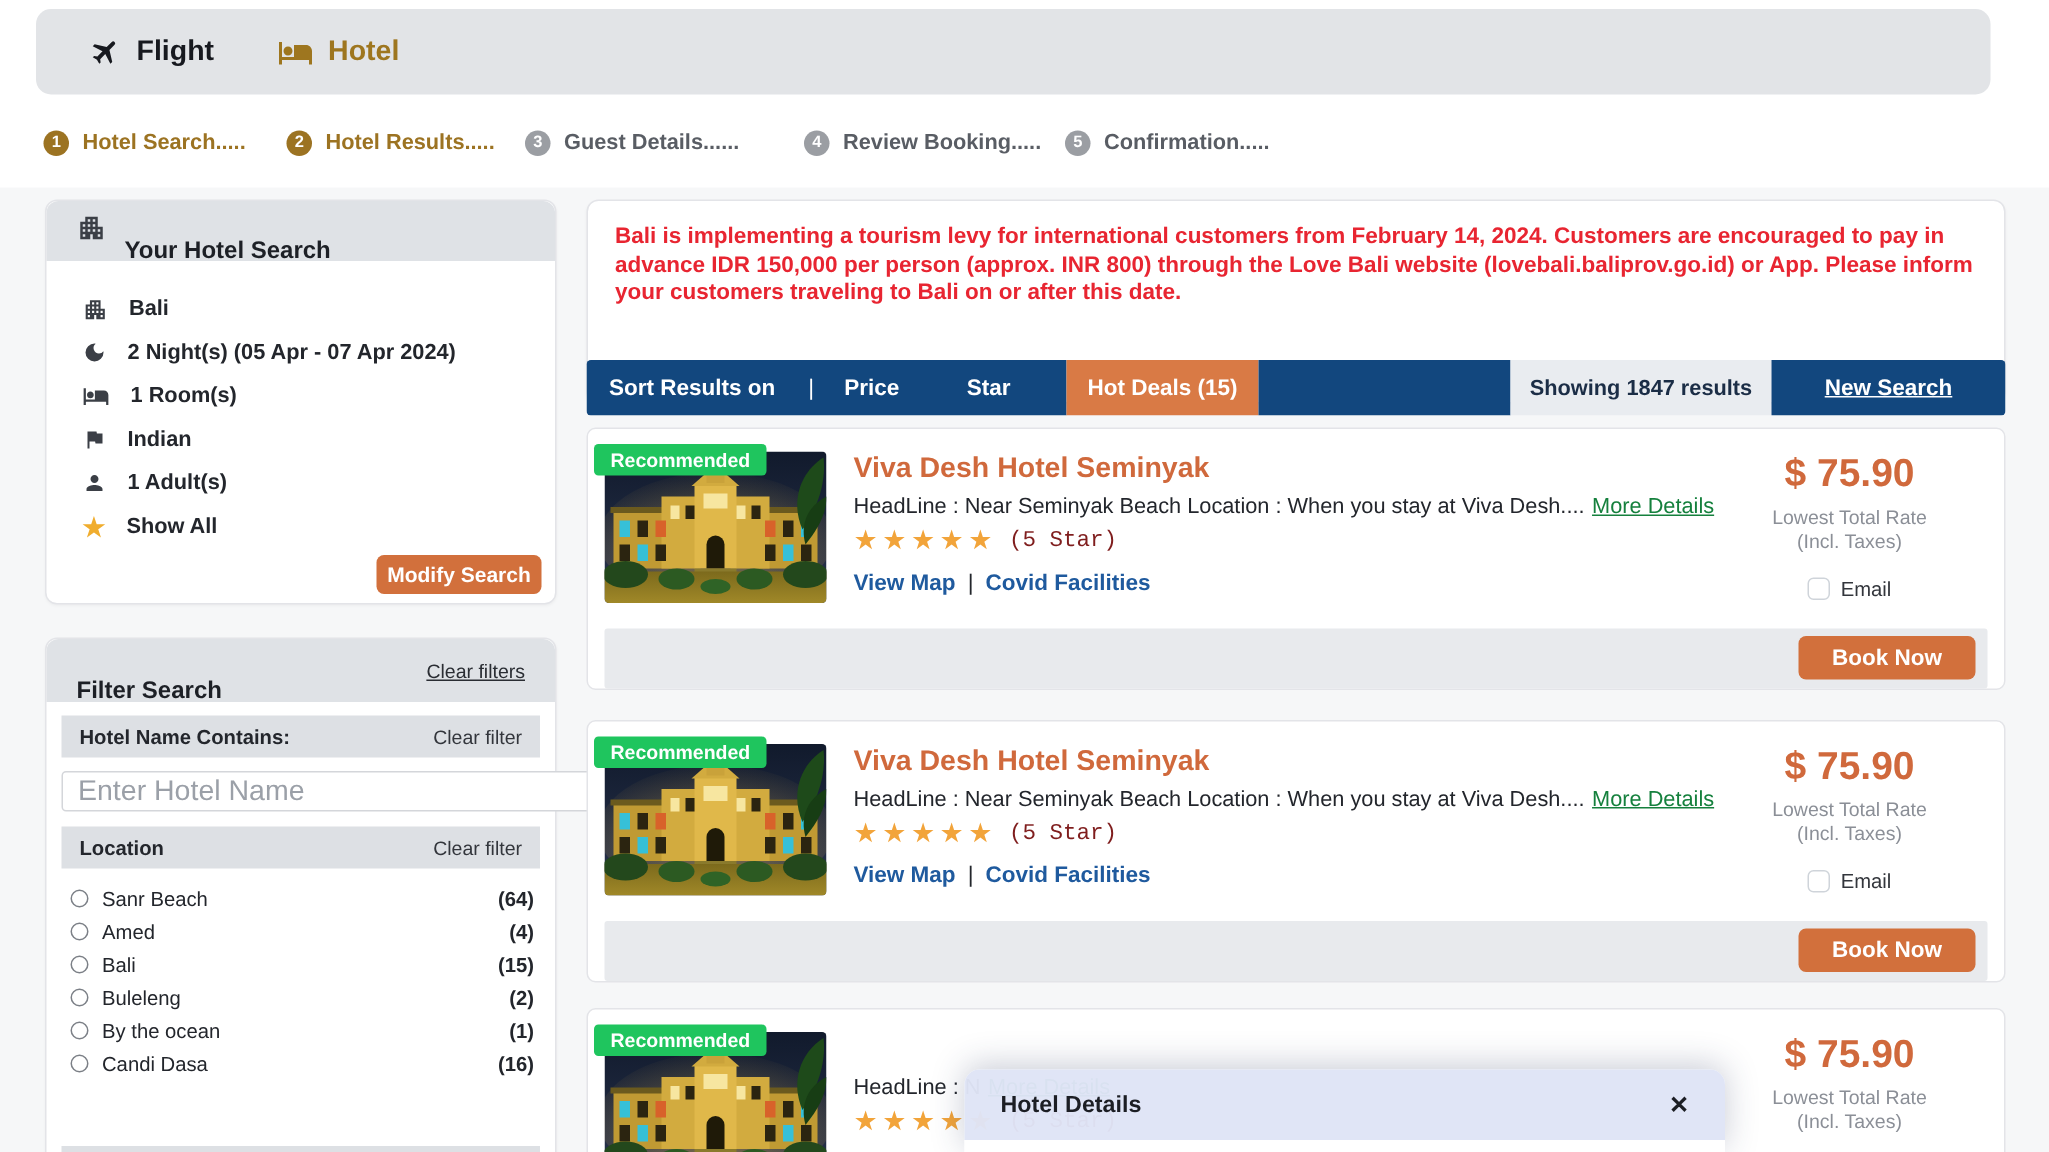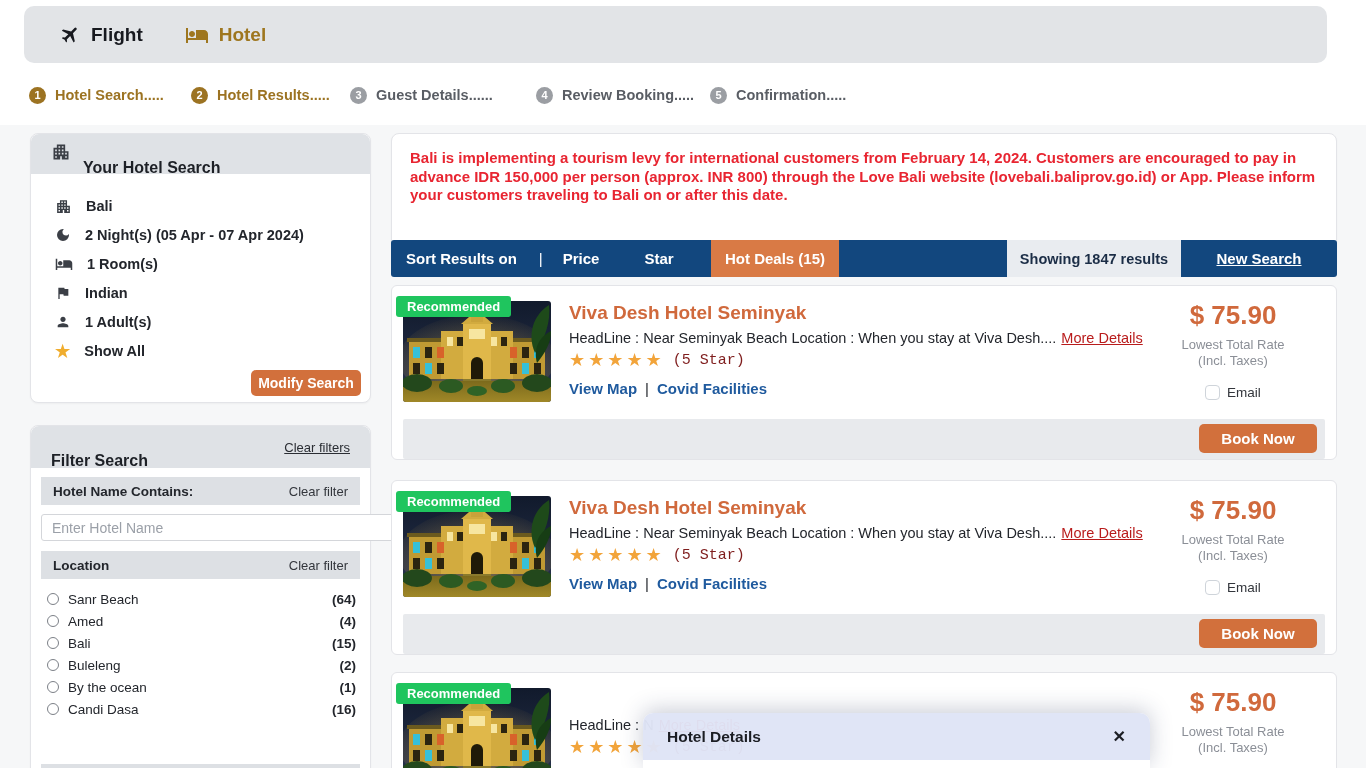--- a/index.html
+++ b/index.html
@@ -36,21 +36,21 @@
   .sitem { left:24px; height:20px; display:flex; align-items:center; gap:14px; font-size:14.5px; font-weight:600; color:#23262c; }
   .sitem svg { display:block; }
   .btn { background:#d2703c; color:#fff; font-weight:bold; border:none; border-radius:5px; cursor:pointer;
     display:flex; align-items:center; justify-content:center; }
   .modify { right:9px; top:236px; width:110px; height:26px; font-size:14px; }
 
   .subbar { left:10px; right:10px; height:28px; background:#dde0e4; display:flex; align-items:center; padding:0 12px; }
   .subbar .lbl { font-size:13.5px; font-weight:bold; color:#23262c; }
   .subbar .clr { margin-left:auto; font-size:13px; color:#33363c; cursor:pointer; }
   .hname-input { left:10px; right:10px; top:88px; height:27px; border:1px solid #d4d6da; border-radius:3px;
-    width:370px; padding:0 10px; font-size:14px; color:#23262c; font-family:"Liberation Sans",sans-serif; }
+    width:370px; padding:0 10px; font-size:19px; color:#23262c; font-family:"Liberation Sans",sans-serif; }
   .hname-input::placeholder { color:#9ba0a8; }
   .locrow { left:16px; right:14px; height:20px; display:flex; align-items:center; font-size:13.5px; color:#23262c; }
   .radio { width:12px; height:12px; border:1.5px solid #7c8087; border-radius:50%; margin-right:9px; flex:0 0 auto; cursor:pointer; }
   .loccount { margin-left:auto; font-weight:600; }
 
   
   .notice { left:391px; top:133px; width:946px; height:136px; padding:15px 18px; }
   .notice p { color:#e82531; font-weight:bold; font-size:15px; line-height:18.5px; }
 
   .sortbar { left:391px; top:240px; width:946px; height:37px; display:flex; border-radius:3px; overflow:hidden; }
@@ -67,21 +67,21 @@
   .seg-new span { text-decoration:underline; cursor:pointer;text-align:center; }
 
   
   .hcard { left:391px; width:946px; height:175px; position:absolute; background:#fff;
     border:1px solid #e3e4e8; border-radius:6px; }
   .badge { left:4px; top:10px; background:#1fc55e; color:#fff; font-size:13px; font-weight:bold;
     padding:3px 11px; border-radius:3px; z-index:3; }
   .photo { left:11px; top:15px; width:148px; height:101px; border-radius:3px; overflow:hidden; }
   .hname { left:177px; top:16px; font-size:19px; font-weight:bold; color:#d0693c; cursor:pointer; }
   .hline { left:177px; top:44px; font-size:14.5px; color:#23262c; }
-  .more { color:#b91c1c; text-decoration:underline; cursor:pointer; margin-left:5px; }
+  .more { color:#15803d; text-decoration:underline; cursor:pointer; margin-left:5px; }
   .starsrow { left:177px; top:63px; display:flex; align-items:center; }
   .stars { color:#f2a43a; font-size:18px; letter-spacing:3px; }
   .starlabel { color:#7f1d1d; font-size:15px; margin-left:8px;font-family:Liberation Mono, monospace; }
   .linksrow { left:177px; top:94px; font-size:15px; font-weight:600; color:#1f5a9e; }
   .linksrow .lnk { cursor:pointer; }
   .linksrow .sep { margin:0 8px; font-weight:normal; color:#23262c; }
   .pricecol { right:28px; top:14px; width:150px; text-align:center; }
   .price { font-size:26px; font-weight:bold; color:#d0693c; }
   .rate { font-size:13px; color:#8b8f97; line-height:16px; margin-top:6px; }
   .emailrow { display:flex; align-items:center; justify-content:center; gap:7px; margin-top:16px; }

